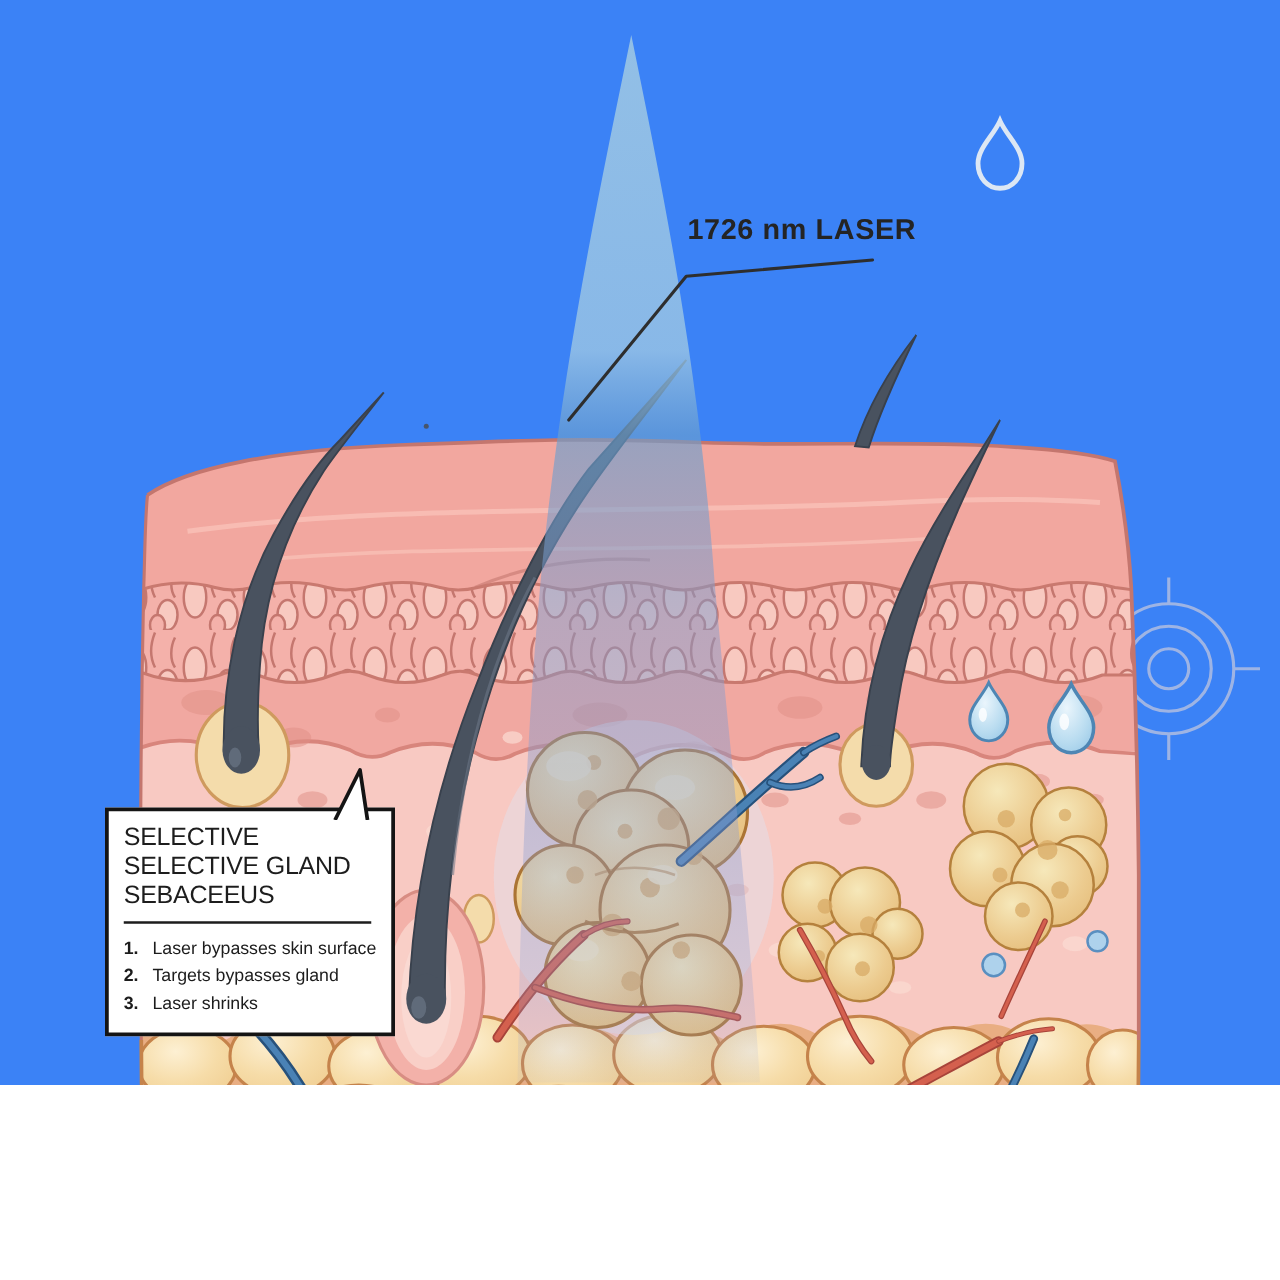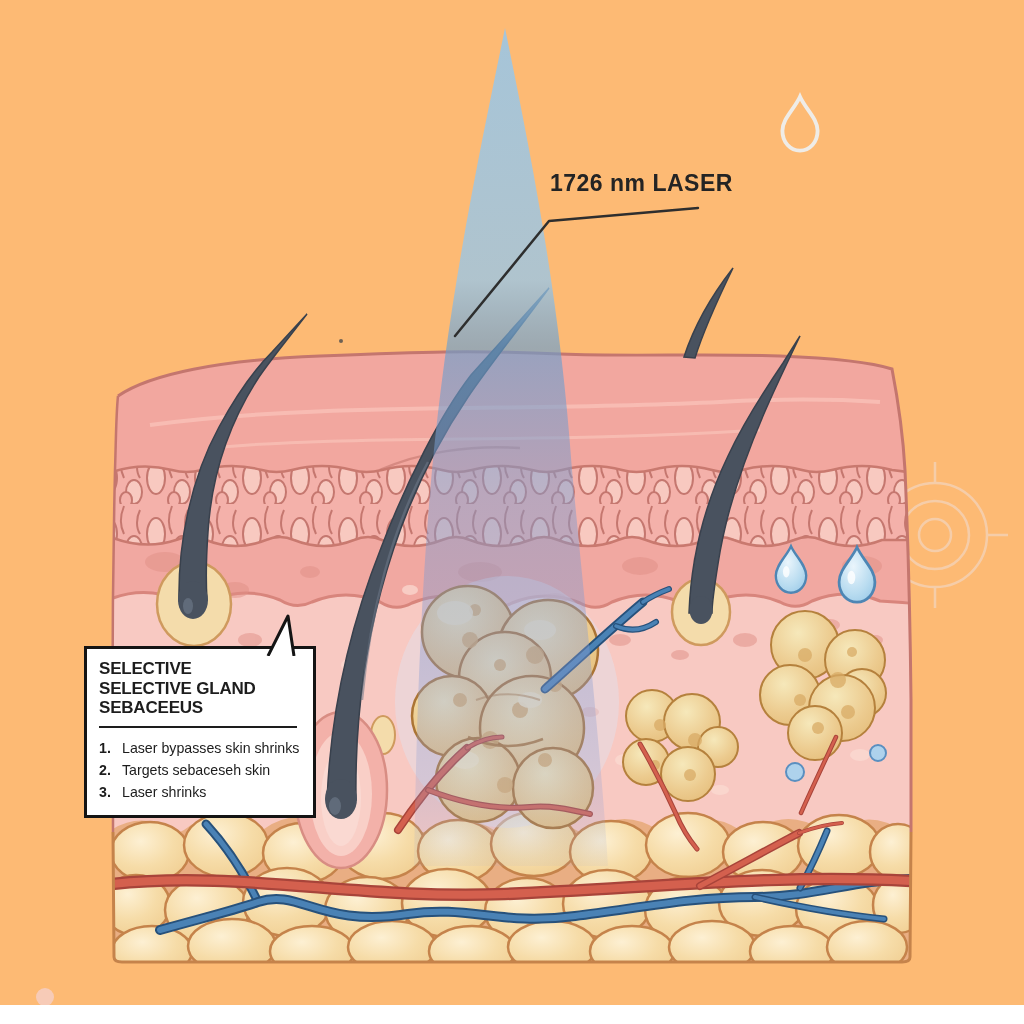--- a/index.html
+++ b/index.html
@@ -1,23 +1,23 @@
 <!DOCTYPE html>
 <html><head>
 <meta charset="utf-8">
 <style>
   html,body{margin:0;padding:0;background:#fff;}
-  #stage{position:relative;width:1024px;height:1005px;background:#fdba74;overflow:hidden;
+  #stage{position:relative;width:1024px;height:868px;background:#3b82f6;overflow:hidden;
          font-family:"Liberation Sans",sans-serif;}
   #art{position:absolute;left:0;top:0;z-index:1;}
   .laser-label{position:absolute;left:550px;top:170px;z-index:2;
     font-weight:bold;font-size:23px;letter-spacing:.5px;color:#242424;white-space:nowrap;}
   .callout{position:absolute;left:84px;top:646px;width:232px;z-index:2;box-sizing:border-box;
     background:#ffffff;border:3px solid #141414;padding:10px 8px 12px 12px;}
-  .callout .title{font-weight:bold;font-size:17px;line-height:1.16;color:#1d1d1d;letter-spacing:-.2px;}
+  .callout .title{font-weight:normal;font-size:20px;line-height:1.16;color:#1d1d1d;letter-spacing:-.2px;}
   .callout .divider{border:none;border-top:2.5px solid #1d1d1d;margin:8px 0 9px 0;width:96%;}
   .callout .step{display:flex;gap:7px;font-size:14.2px;line-height:1.55;color:#1c1c1c;white-space:nowrap;}
   .callout .step .num{font-weight:bold;min-width:16px;}
   #spike{position:absolute;left:262px;top:608px;z-index:3;}
 </style>
 </head>
 <body>
 
 <div id="stage">
 
@@ -354,25 +354,25 @@
 
 <div class="callout">
   <div class="title">
     <div>SELECTIVE</div>
     <div>SELECTIVE GLAND</div>
     <div>SEBACEEUS</div>
   </div>
   <hr class="divider">
   <div class="step">
     <span class="num">1.</span>
-    <span>Laser bypasses skin shrinks</span>
+    <span>Laser bypasses skin surface</span>
   </div>
   <div class="step">
     <span class="num">2.</span>
-    <span>Targets sebaceseh skin</span>
+    <span>Targets bypasses gland</span>
   </div>
   <div class="step">
     <span class="num">3.</span>
     <span>Laser shrinks</span>
   </div>
 </div>
 
 <svg id="spike" width="40" height="48">
   <polyline points="6,48 26,8 32,48" fill="#ffffff" stroke="#141414" stroke-width="3" stroke-linejoin="round"></polyline>
 </svg>

